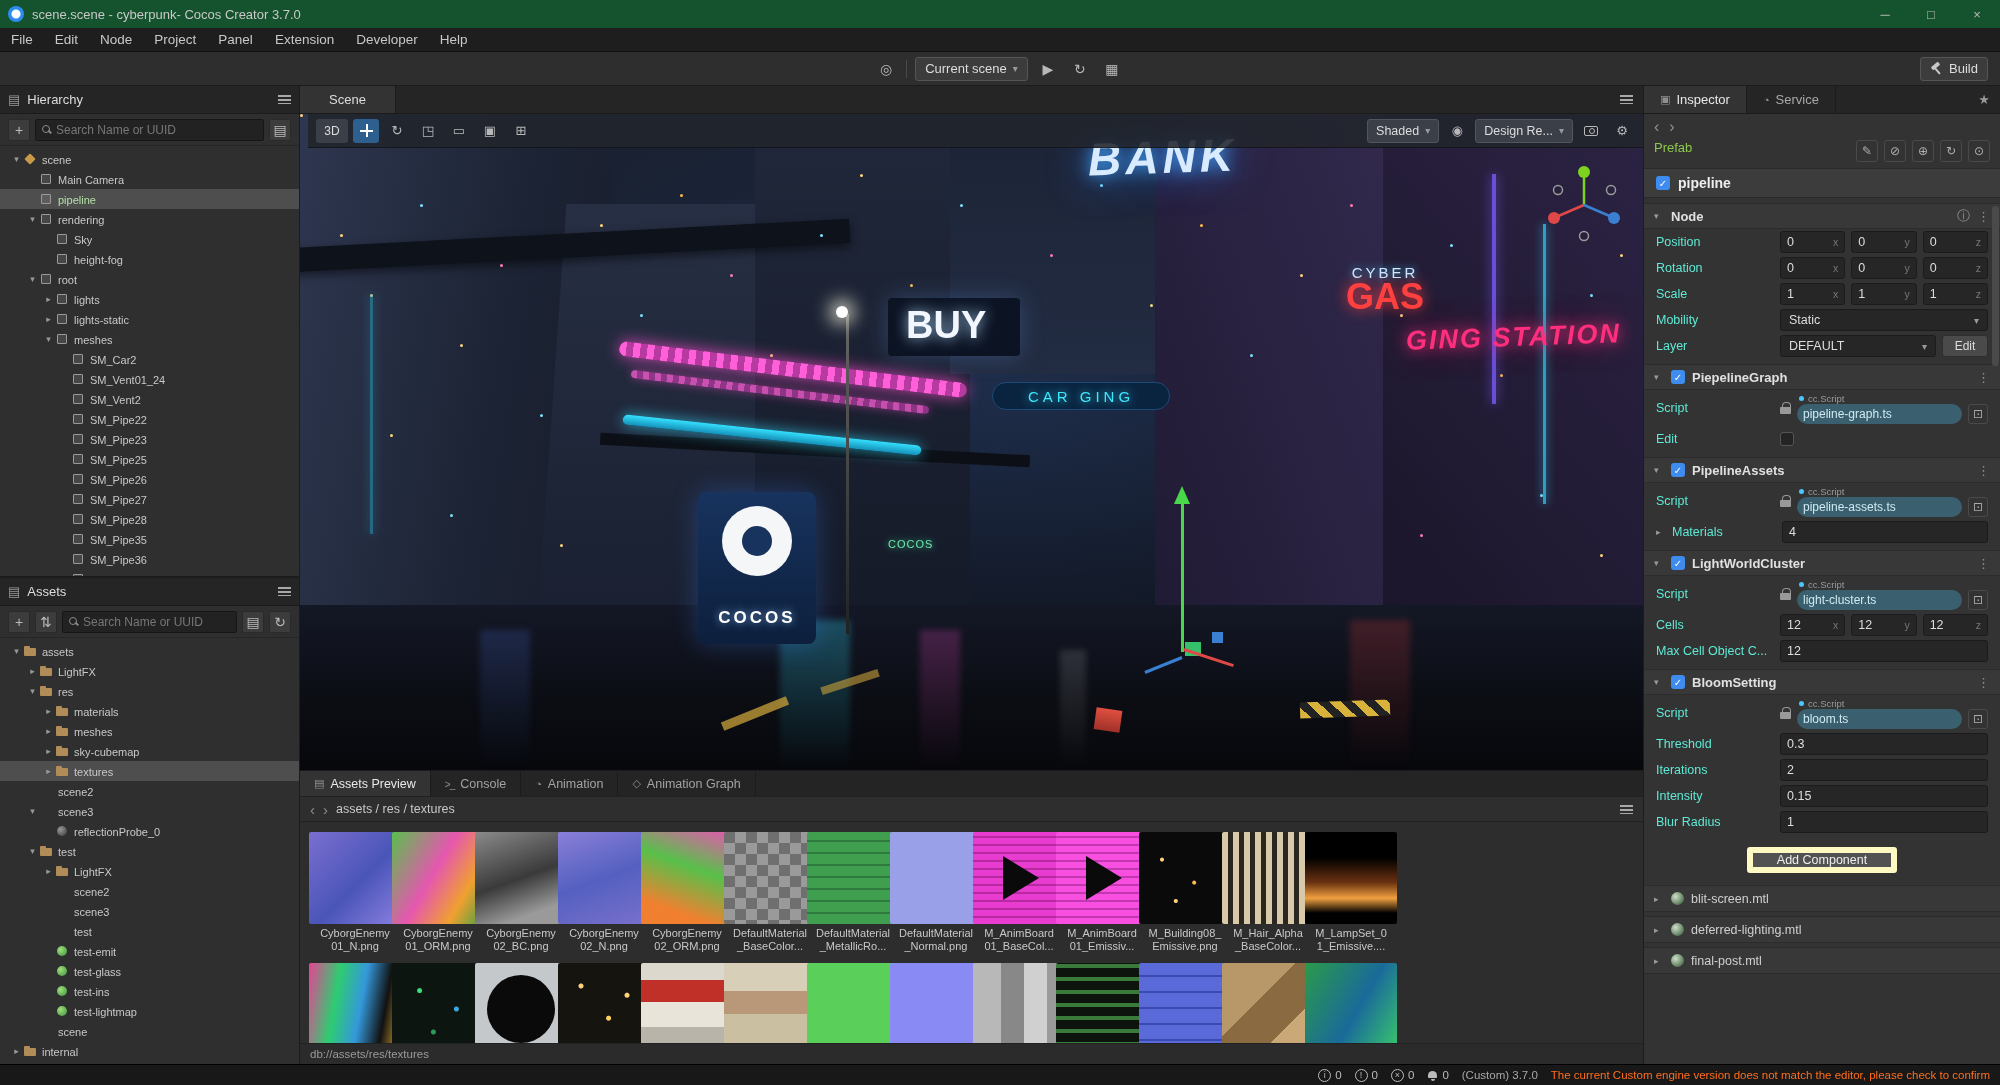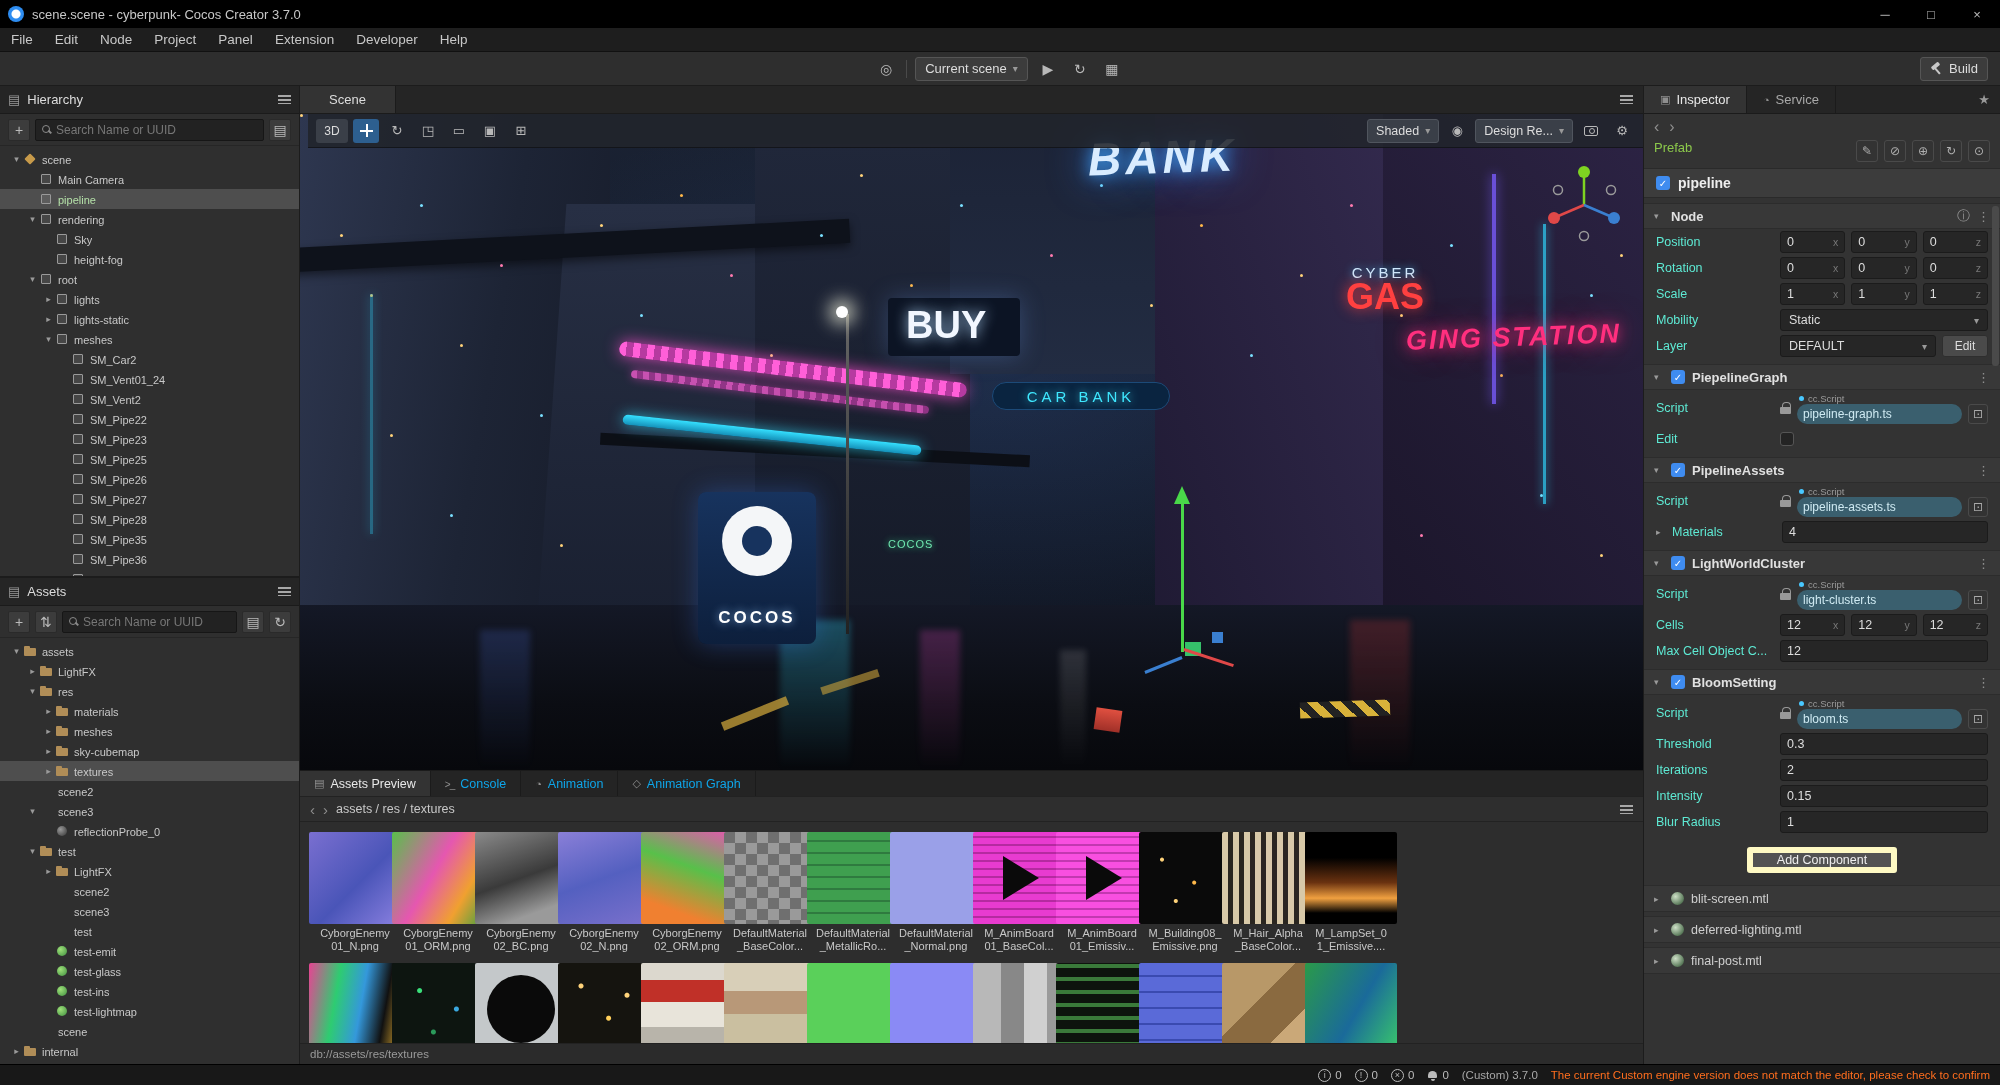--- a/index.html
+++ b/index.html
@@ -1,21 +1,21 @@
 <!DOCTYPE html>
 <html><head>
 <meta charset="utf-8">
 <style>
   *{box-sizing:border-box;margin:0;padding:0;user-select:none}
   html,body{width:2000px;height:1085px;overflow:hidden;background:#1a1a1a;
     font-family:"Liberation Sans","DejaVu Sans",sans-serif;color:#ccc;font-size:13px}
   .app{width:2000px;height:1085px;display:flex;flex-direction:column}
 
   
-  .titlebar{height:28px;background:#000000;display:flex;align-items:center;flex:none}
+  .titlebar{height:28px;background:#14532d;display:flex;align-items:center;flex:none}
   .tb-logo{width:16px;height:16px;border-radius:50%;background:radial-gradient(circle at 50% 50%,#fff 0 4px,#2d8cf0 5px 8px);margin:0 8px 0 8px;flex:none}
   .tb-title{font-size:13px;color:#c8c8c8}
   .tb-spacer{flex:1}
   .winbtn{width:46px;height:28px;display:flex;align-items:center;justify-content:center;color:#bbb;font-size:13px}
 
   
   .menubar{height:24px;background:#1e1e1e;display:flex;align-items:stretch;border-bottom:1px solid #111;flex:none}
   .menuitem{padding:0 11px;display:flex;align-items:center;font-size:13.5px;color:#c8c8c8}
 
   
@@ -147,21 +147,21 @@
   .movecross::after{content:"";position:absolute;left:0;top:6px;width:13px;height:2px;background:currentColor}
   .vtb-spacer{flex:1}
   .vselect{height:24px;background:#3a3f48;border:1px solid #50555e;border-radius:3px;display:flex;align-items:center;gap:6px;padding:0 8px;font-size:12.5px;color:#ddd;flex:none}
   .camico{width:14px;height:10px;position:relative;border:1.5px solid #b8b8b8;border-radius:2px}
   .camico::before{content:"";position:absolute;left:4px;top:1.5px;width:4px;height:4px;border:1.5px solid #b8b8b8;border-radius:50%}
   .navgizmo{right:16px;top:48px;z-index:21}
 
   
   .bottompanel{flex:none;display:flex;flex-direction:column;border-top:1px solid #1b1b1b}
   .btabs{height:25px;background:#242424;display:flex;align-items:stretch;flex:none}
-  .btab{display:flex;align-items:center;gap:6px;padding:0 14px;font-size:12.5px;color:#0ea5e9;border-right:1px solid #1b1b1b}
+  .btab{display:flex;align-items:center;gap:6px;padding:0 14px;font-size:12.5px;color:#a3a3a3;border-right:1px solid #1b1b1b}
   .btab.active{background:#333;color:#e8e8e8}
   .bticon{font-size:11px;color:#8f8f8f}
   .bticon.console::before{content:">_";font-size:10px;letter-spacing:-1px}
   .bticon.preview::before{content:"▤"}
   .bticon.animation::before{content:"◔"}
   .bticon.animgraph::before{content:"◇"}
   .crumbrow{height:26px;background:#2e2e2e;border-top:1px solid #222;border-bottom:1px solid #222;display:flex;align-items:center;gap:8px;padding:0 10px;flex:none}
   .crumbnav{color:#8f8f8f;font-size:15px;line-height:1}
   .crumbtext{font-size:12.5px;color:#c8c8c8;flex:1}
   .thumbgrid{height:221px;overflow:hidden;padding:10px 18px 0 18px;display:flex;flex-direction:column;gap:10px;background:#2d2d2d;flex:none}
@@ -653,21 +653,21 @@
         <div class="vpole"></div>
         <div class="vlamp"></div>
         <div class="vbank">BANK</div>
         <div class="vbuyboard"></div>
         <div class="vbuy">BUY</div>
         <div class="vcybergas">
           <span class="vcyber">CYBER</span>
           <span class="vgas">GAS</span>
         </div>
         <div class="vstation">GING STATION</div>
-        <div class="vcarwash">CAR BANK</div>
+        <div class="vcarwash">CAR GING</div>
         <div class="vcocospanel"></div>
         <div class="vcocostext">COCOS</div>
         <div class="vcocossmall">COCOS</div>
         <div class="vdash1"></div>
         <div class="vdash2"></div>
         <div class="vredcube"></div>
         <div class="vgreencube"></div>
         <div class="vbluecube"></div>
         <div class="vbarrier"></div>
         <div class="vgz">

